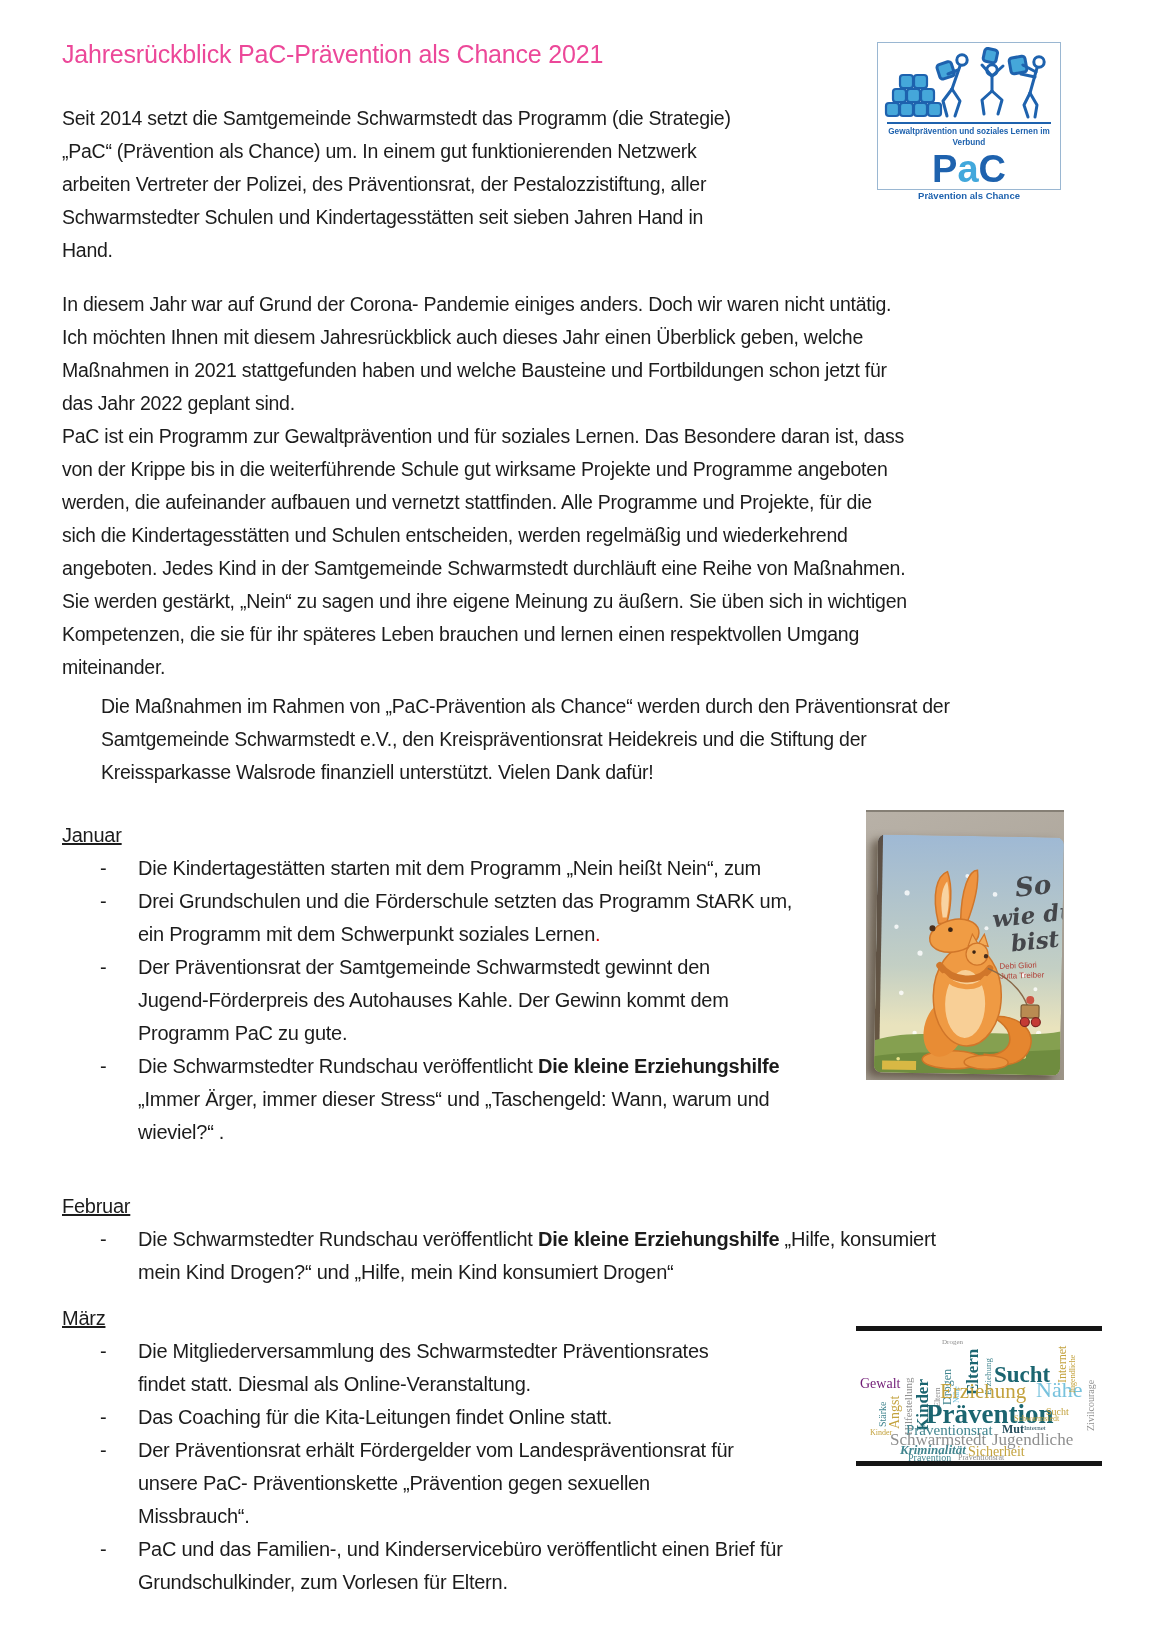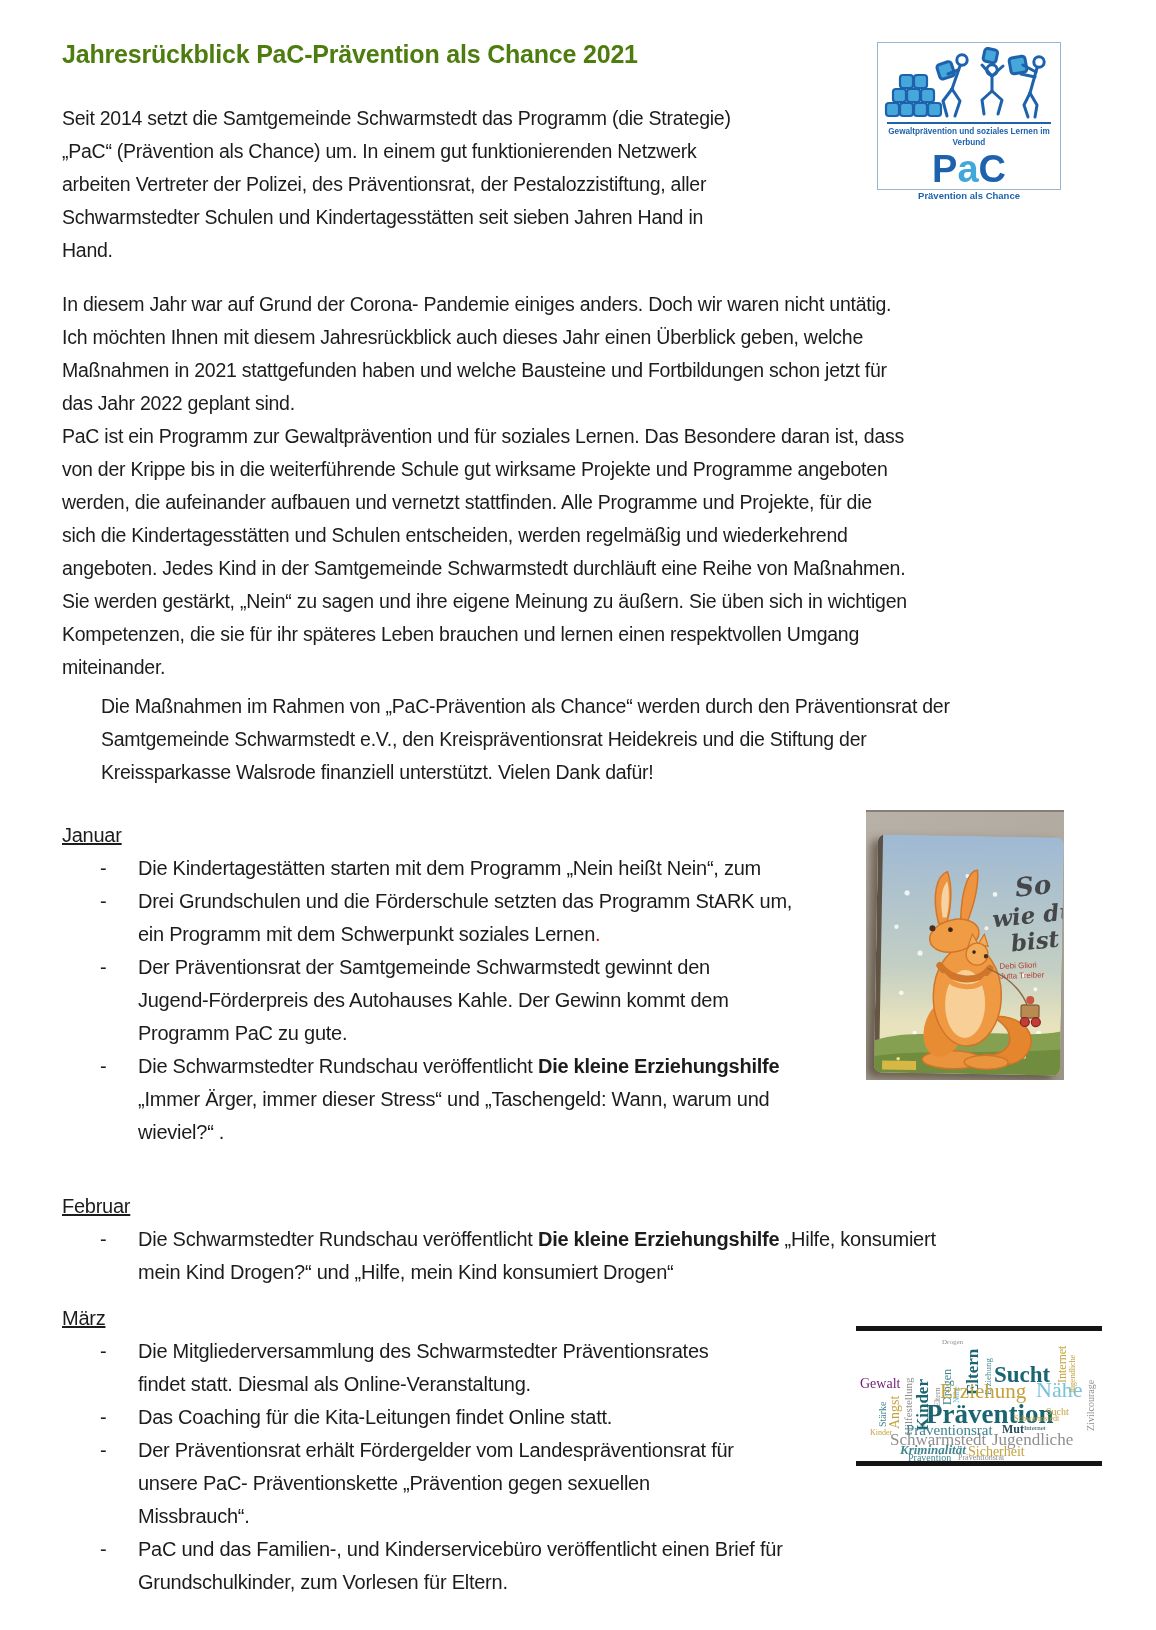--- a/index.html
+++ b/index.html
@@ -9,22 +9,22 @@
     height:1630px;
     background:#ffffff;
     font-family:"Liberation Sans", sans-serif;
     color:#1c1c1c;
     overflow:hidden;
   }
   .abs{position:absolute;}
   .doc-title{
     left:62px; top:40px;
     font-size:25px;
-    font-weight:bold;
-    color:#4d7c0f;
+    font-weight:normal;
+    color:#ec4899;
     letter-spacing:-0.2px;
   }
   .para{
     font-size:19.5px;
     line-height:33px;
     letter-spacing:-0.25px;
   }
   #p1{left:62px; top:102px; width:820px;}
   #p2{left:62px; top:288px; width:1070px;}
   #p3{left:62px; top:420px; width:1070px;}

